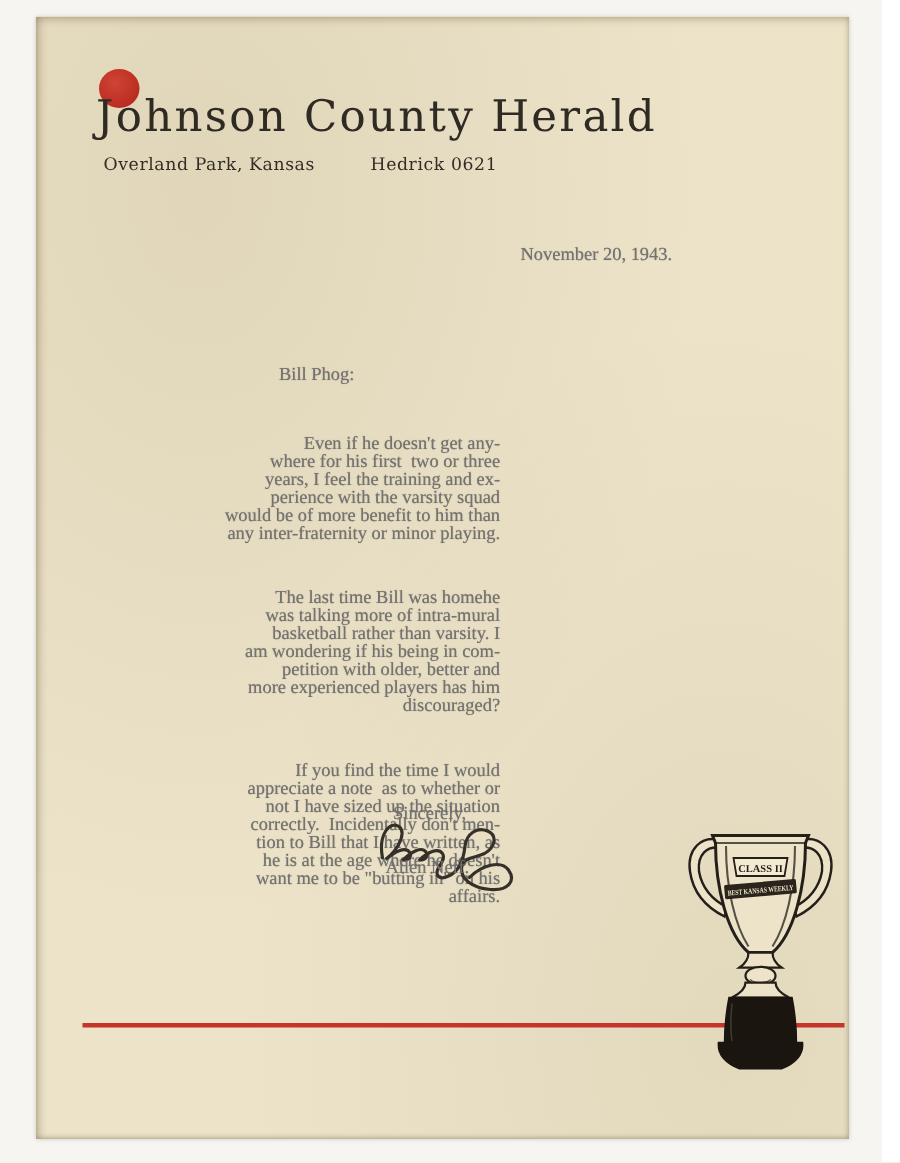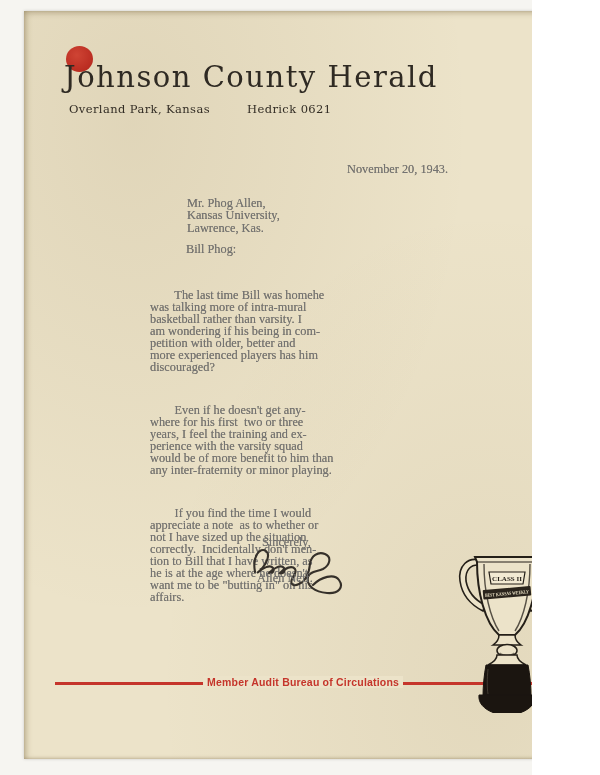--- a/index.html
+++ b/index.html
@@ -1,19 +1,20 @@
 <!DOCTYPE html>
 <html><head>
 <meta charset="utf-8">
 <style>
   html,body{margin:0;padding:0;}
   .stage{
-    position:relative;width:532px;height:775px;overflow:hidden;
+    position:relative;width:588px;height:775px;overflow:hidden;
     background:#f6f5f1;
     font-family:"Liberation Sans",sans-serif;
+    text-align:right;
   }
   .paper{
     position:absolute;left:24px;top:11px;width:542px;height:748px;
     background:
       radial-gradient(ellipse at 20% 15%, rgba(120,95,45,0.10), rgba(0,0,0,0) 55%),
       radial-gradient(ellipse at 85% 90%, rgba(120,95,45,0.08), rgba(0,0,0,0) 50%),
       #ece3c9;
     box-shadow:
       inset 4px 0 6px -2px rgba(110,90,50,.35),
       inset 0 4px 6px -2px rgba(110,90,50,.30),
@@ -71,39 +72,36 @@
 
 <div class="stage">
   <div class="paper abs" style="left:24px;top:11px;"></div>
 
   <div class="abs brand-dot"></div>
   <div class="abs lh-title">Johnson County Herald</div>
   <div class="abs lh-sub lh-city">Overland Park, Kansas</div>
   <div class="abs lh-sub lh-phone">Hedrick 0621</div>
 
   <div class="abs tw date-line">November 20, 1943.</div>
-  <div class="abs tw recipient">Mr. Phog Allen,
-Kansas University,
-Lawrence, Kas.</div>
   <div class="abs tw salutation">Bill Phog:</div>
 
   <div class="abs tw body-block">
+    <div class="para">        Even if he doesn't get any-
+where for his first  two or three
+years, I feel the training and ex-
+perience with the varsity squad
+would be of more benefit to him than
+any inter-fraternity or minor playing.</div>
     <div class="para">        The last time Bill was homehe
 was talking more of intra-mural
 basketball rather than varsity. I
 am wondering if his being in com-
 petition with older, better and
 more experienced players has him
 discouraged?</div>
-    <div class="para">        Even if he doesn't get any-
-where for his first  two or three
-years, I feel the training and ex-
-perience with the varsity squad
-would be of more benefit to him than
-any inter-fraternity or minor playing.</div>
     <div class="para">        If you find the time I would
 appreciate a note  as to whether or
 not I have sized up the situation
 correctly.  Incidentally don't men-
 tion to Bill that I have written, as
 he is at the age where he doesn't
 want me to be "butting in" on his
 affairs.</div>
   </div>
 
@@ -114,21 +112,20 @@
              C20,26 27,22 30,26 C32,29 29,32 26,31
              C31,26 38,22 41,26 C43,29 40,32 37,31
              C42,26 49,23 52,27 C54,30 51,34 49,37 C47,42 50,45 56,42
              C63,39 66,32 67,22 C68,14 75,9 82,12 C89,15 87,23 80,27
              C74,30 67,29 65,35 C63,44 72,50 84,51 C96,52 101,45 96,38
              C91,31 78,35 70,43" fill="none" stroke="#35302a" stroke-width="2.1" stroke-linecap="round"></path>
   </svg>
   <div class="abs tw signed-name">Allen Neff.</div>
 
   <div class="abs rule"></div>
-  <div class="abs rule-text">Member Audit Bureau of Circulations</div>
 
   <svg class="abs trophy" width="100" height="168" viewBox="0 0 100 168">
 
     <path d="M26,14 C10,8 1,20 3,34 C5,48 14,58 26,64 L28,58 C18,53 11,45 9,34 C8,24 13,15 27,19 Z" fill="#ece3c9" stroke="#241f18" stroke-width="1.6"></path>
     <path d="M74,14 C90,8 99,20 97,34 C95,48 86,58 74,64 L72,58 C82,53 89,45 91,34 C92,24 87,15 73,19 Z" fill="#ece3c9" stroke="#241f18" stroke-width="1.6"></path>
 
     <path d="M18,10 L82,10 L80,15 C80,45 72,76 58,88 L42,88 C28,76 20,45 20,15 Z" fill="#ece3c9" stroke="#241f18" stroke-width="2"></path>
     <line x1="20" y1="15" x2="80" y2="15" stroke="#241f18" stroke-width="1"></line>
     <path d="M27,17 C27,45 33,70 42,84" fill="none" stroke="#241f18" stroke-width="1.4" opacity=".75"></path>
     <path d="M73,17 C73,45 67,70 58,84" fill="none" stroke="#241f18" stroke-width="1.4" opacity=".75"></path>

